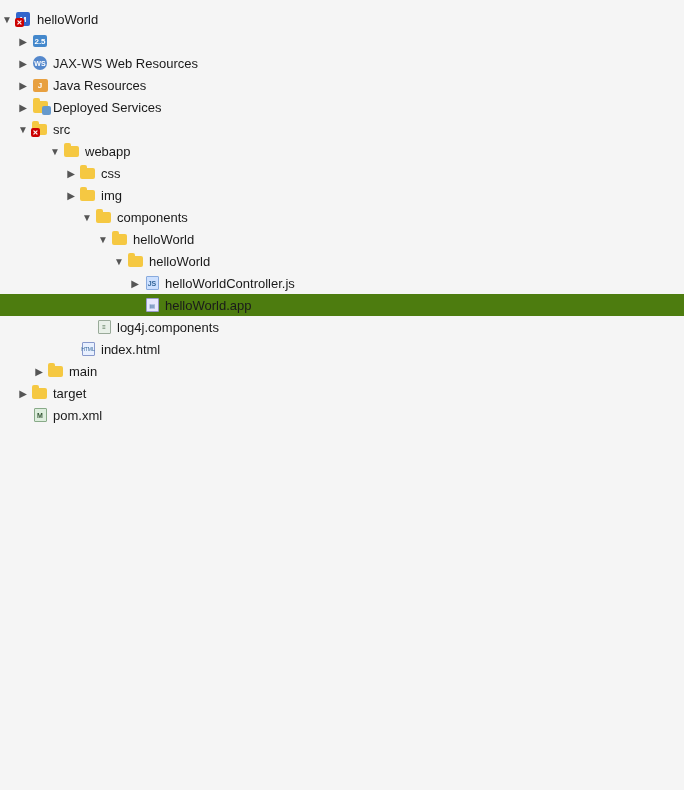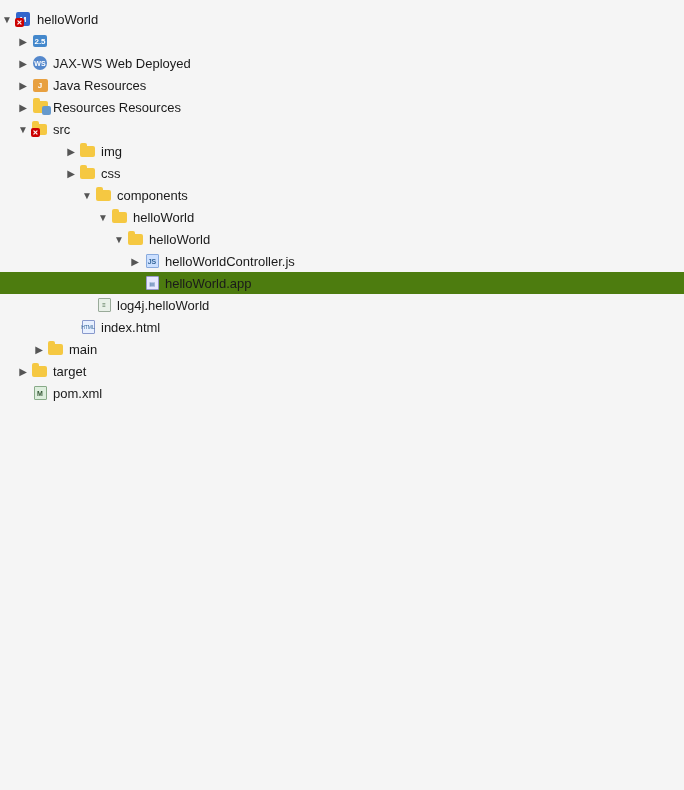--- a/index.html
+++ b/index.html
@@ -151,79 +151,89 @@
       <span class="folder-wrap">
         <div style="position:absolute;top:2px;left:2px;background:#4488cc;width:14px;height:12px;border-radius:2px;display:flex;align-items:center;justify-content:center;color:white;font-size:8px;font-weight:bold;">2.5</div>
       </span>
     </div>
     <div class="tree-item">
       <span class="indent"></span>
       <span class="arrow right"></span>
       <span style="width: 18px; height: 16px; margin-right: 4px; flex-shrink: 0; display: inline-flex; align-items: center; justify-content: center;">
         <div style="background:#5588cc;width:14px;height:14px;border-radius:50%;display:flex;align-items:center;justify-content:center;color:white;font-size:7px;font-weight:bold;">WS</div>
       </span>
-      <span class="label">JAX-WS Web Deployed</span>
+      <span class="label">JAX-WS Web Resources</span>
     </div>
     <div class="tree-item">
       <span class="indent"></span>
       <span class="arrow right"></span>
       <span style="width: 18px; height: 16px; margin-right: 4px; flex-shrink: 0; display: inline-flex; align-items: center; justify-content: center;">
         <div style="background:#e8a040;width:15px;height:13px;border-radius:2px;display:flex;align-items:center;justify-content:center;color:white;font-size:8px;font-weight:bold;">J</div>
       </span>
       <span class="label">Java Resources</span>
     </div>
     <div class="tree-item">
       <span class="indent"></span>
       <span class="arrow right"></span>
       <span style="width: 18px; height: 16px; margin-right: 4px; flex-shrink: 0; display: inline-flex; align-items: center; justify-content: center;">
         <div style="position:relative;">
           <div style="background:#f5c842;width:15px;height:12px;border-radius:0 2px 2px 2px;position:relative;">
             <div style="content:'';position:absolute;top:-3px;left:0;width:7px;height:3px;background:#f5c842;border-radius:2px 2px 0 0;"></div>
           </div>
           <div style="position:absolute;bottom:-2px;right:-3px;background:#6699cc;width:9px;height:9px;border-radius:2px;display:flex;align-items:center;justify-content:center;color:white;font-size:6px;"></div>
         </div>
       </span>
-      <span class="label">Resources Resources</span>
+      <span class="label">Deployed Services</span>
     </div>
     <div class="tree-item">
       <span class="indent"></span>
       <span class="arrow down"></span>
       <span class="folder-wrap">
         <div class="folder-shape"></div>
         <div class="folder-badge">✕</div>
       </span>
       <span class="label">src</span>
     </div>
     <div class="tree-item">
       <span class="indent"></span>
       <span class="indent"></span>
       <span class="indent"></span>
+      <span class="arrow down"></span>
+      <span class="folder-wrap">
+        <div class="folder-shape"></div>
+      </span>
+      <span class="label">webapp</span>
+    </div>
+    <div class="tree-item">
+      <span class="indent"></span>
+      <span class="indent"></span>
+      <span class="indent"></span>
+      <span class="indent"></span>
+      <span class="arrow right"></span>
+      <span class="folder-wrap">
+        <div class="folder-shape"></div>
+      </span>
+      <span class="label">css</span>
+    </div>
+    <div class="tree-item">
+      <span class="indent"></span>
+      <span class="indent"></span>
+      <span class="indent"></span>
       <span class="indent"></span>
       <span class="arrow right"></span>
       <span class="folder-wrap">
         <div class="folder-shape"></div>
       </span>
       <span class="label">img</span>
     </div>
     <div class="tree-item">
       <span class="indent"></span>
       <span class="indent"></span>
       <span class="indent"></span>
       <span class="indent"></span>
-      <span class="arrow right"></span>
-      <span class="folder-wrap">
-        <div class="folder-shape"></div>
-      </span>
-      <span class="label">css</span>
-    </div>
-    <div class="tree-item">
-      <span class="indent"></span>
-      <span class="indent"></span>
-      <span class="indent"></span>
-      <span class="indent"></span>
       <span class="indent"></span>
       <span class="arrow down"></span>
       <span class="folder-wrap">
         <div class="folder-shape"></div>
       </span>
       <span class="label">components</span>
     </div>
     <div class="tree-item">
       <span class="indent"></span>
       <span class="indent"></span>
@@ -284,21 +294,21 @@
     <div class="tree-item">
       <span class="indent"></span>
       <span class="indent"></span>
       <span class="indent"></span>
       <span class="indent"></span>
       <span class="indent"></span>
       <span class="arrow empty"></span>
       <span style="width: 18px; height: 16px; margin-right: 4px; flex-shrink: 0; display: inline-flex; align-items: center; justify-content: center;">
         <div style="background:#e8f0e8;width:13px;height:14px;border-radius:1px;border:1px solid #99aa99;display:flex;align-items:center;justify-content:center;font-size:6px;color:#446644;">≡</div>
       </span>
-      <span class="label">log4j.helloWorld</span>
+      <span class="label">log4j.components</span>
     </div>
     <div class="tree-item">
       <span class="indent"></span>
       <span class="indent"></span>
       <span class="indent"></span>
       <span class="indent"></span>
       <span class="arrow empty"></span>
       <span style="width: 18px; height: 16px; margin-right: 4px; flex-shrink: 0; display: inline-flex; align-items: center; justify-content: center;">
         <div style="background:#e8f0ff;width:13px;height:14px;border-radius:1px;border:1px solid #8899cc;display:flex;align-items:center;justify-content:center;font-size:5px;color:#336699;">HTML</div>
       </span>

